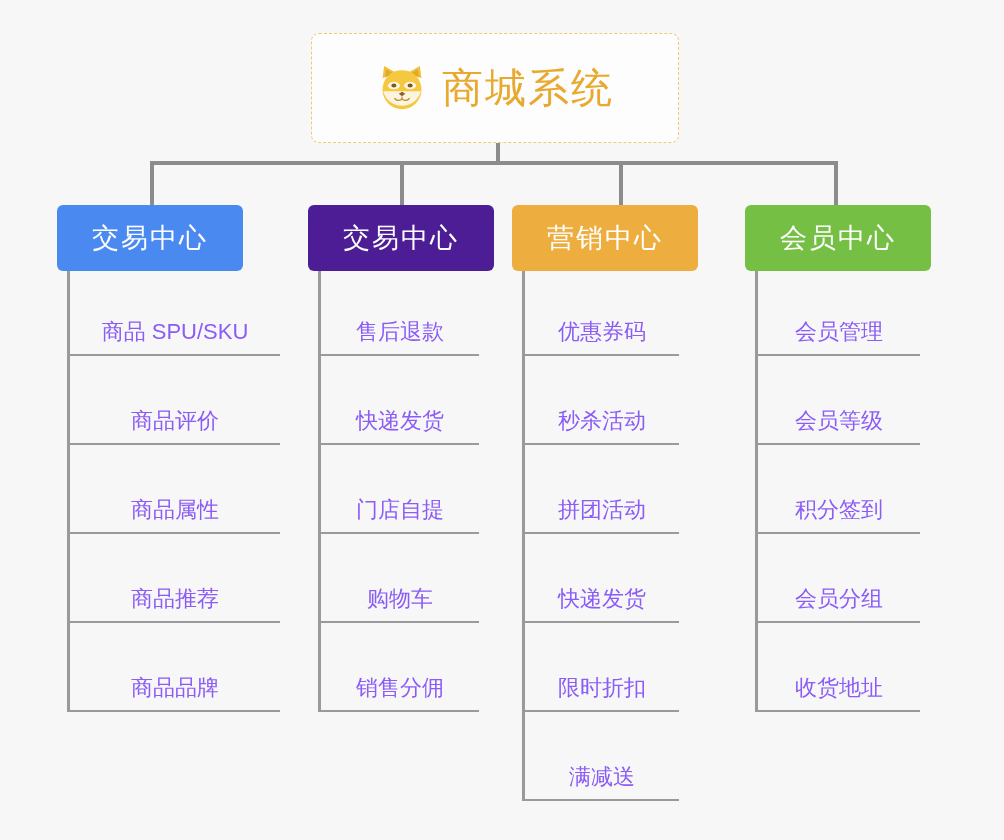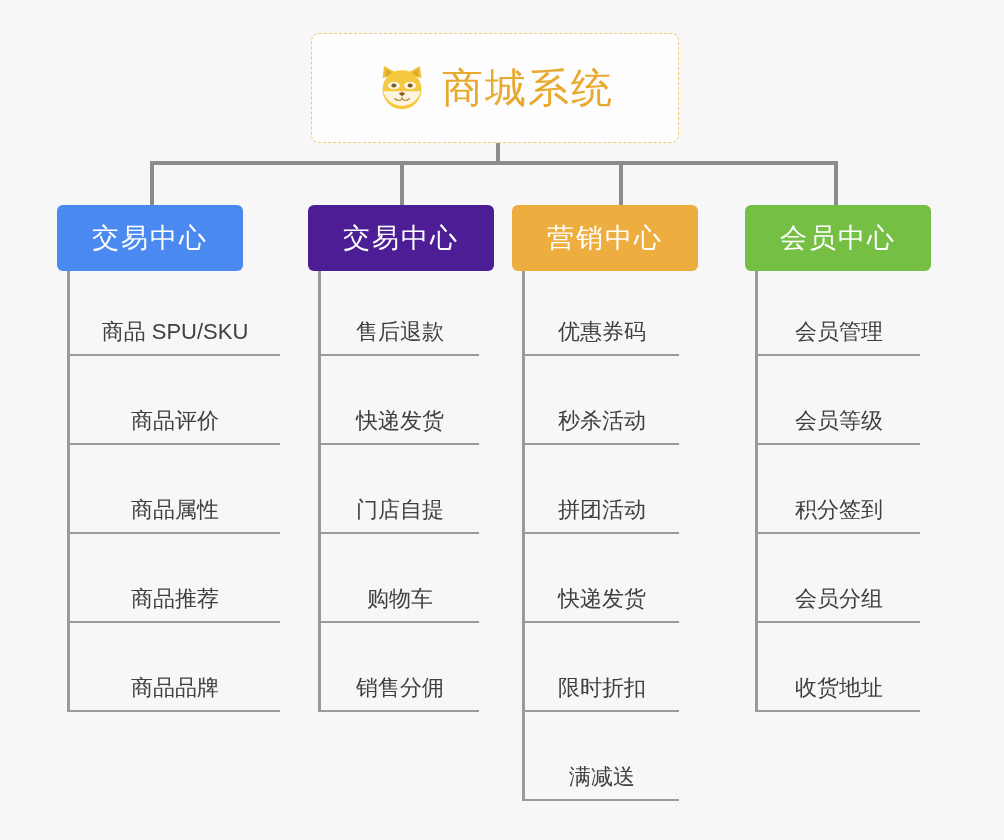--- a/index.html
+++ b/index.html
@@ -80,21 +80,21 @@
   }
   .leaf-item {
     position: relative;
     height: 89px;
     display: flex;
     align-items: flex-end;
     justify-content: center;
     padding: 0 6px 6px 6px;
     border-bottom: 2px solid #9a9a9a;
     font-size: 22px;
-    color: #404040;
+    color: #8b5cf6;
     line-height: 1.1;
     white-space: nowrap;
   }
   .leaf-item:first-child { height: 85px; }
   .leaf-label { display: block; padding-bottom: 4px; }
 
   
   .col-0 .leaf-item { width: 210px; }
   .col-1 .leaf-item { width: 158px; }
   .col-2 .leaf-item { width: 154px; }

